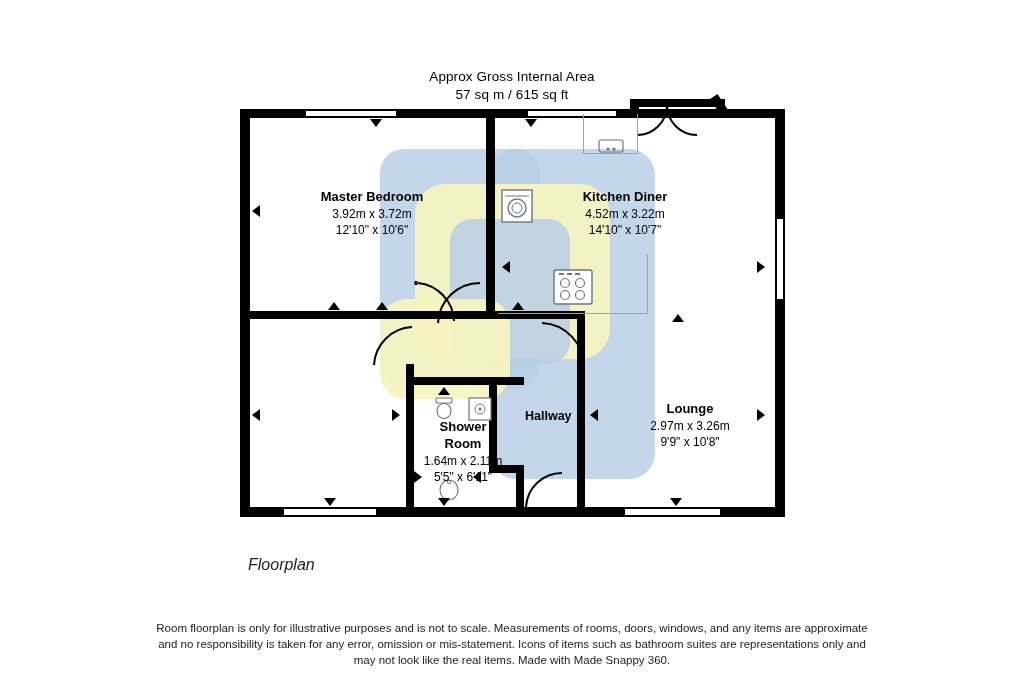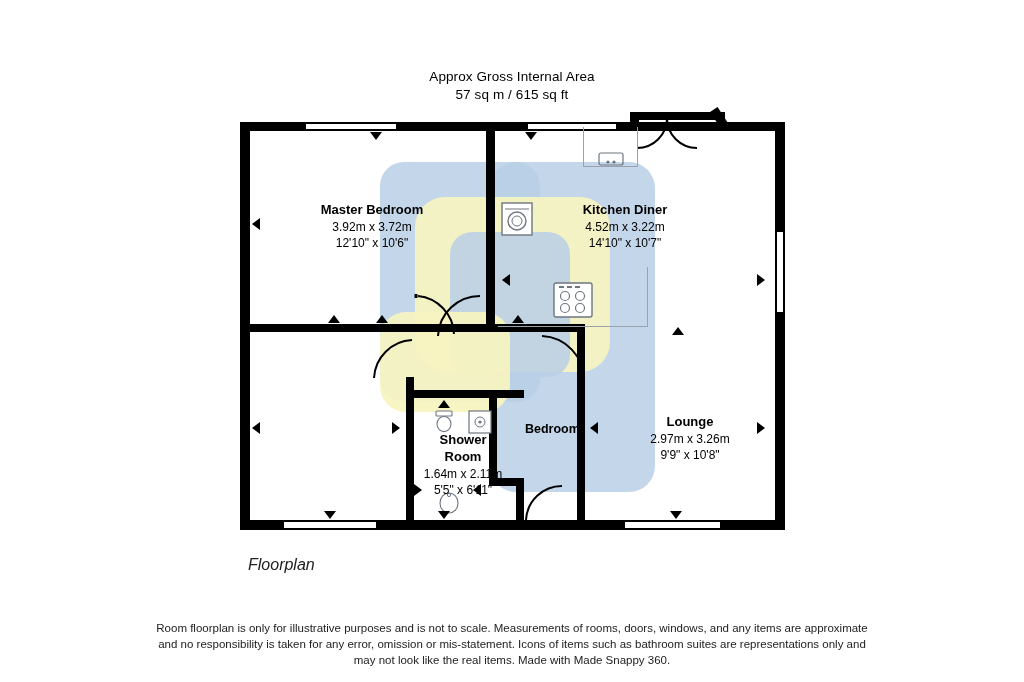--- a/index.html
+++ b/index.html
@@ -34,21 +34,21 @@
     font-weight: normal;
     line-height: 18px;
     letter-spacing: 0.1px;
     margin-top: 36px;
   }
 
   
   .plan {
     position: absolute;
     left: 240px;
-    top: 112px;
+    top: 99px;
     width: 431px;
     height: 430px;
     padding-left: 16px;
   }
 
   
   .wall {
     position: absolute;
     background: #000000;
   }
@@ -341,21 +341,21 @@
       <span class="dim">9'9" x 10'8"</span>
     </div>
 
     <div class="room-label" style="left:158px; top:320px; width:130px;">
       <span class="name">Shower</span>
       <span class="name">Room</span>
       <span class="dim">1.64m x 2.11m</span>
       <span class="dim">5'5" x 6'11"</span>
     </div>
 
-    <div class="hall-label" style="left:285px; top:310px;">Bedroom</div>
+    <div class="hall-label" style="left:285px; top:310px;">Hallway</div>
 
   </div>
 
   <div class="caption">Floorplan</div>
 
   <div class="disclaimer">
     <div>Room floorplan is only for illustrative purposes and is not to scale. Measurements of rooms, doors, windows, and any items are approximate</div>
     <div>and no responsibility is taken for any error, omission or mis-statement. Icons of items such as bathroom suites are representations only and</div>
     <div>may not look like the real items. Made with Made Snappy 360.</div>
   </div>

